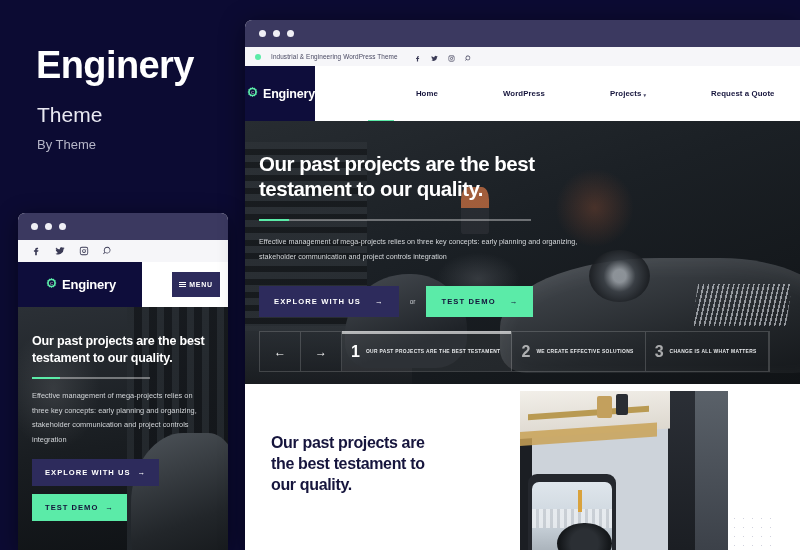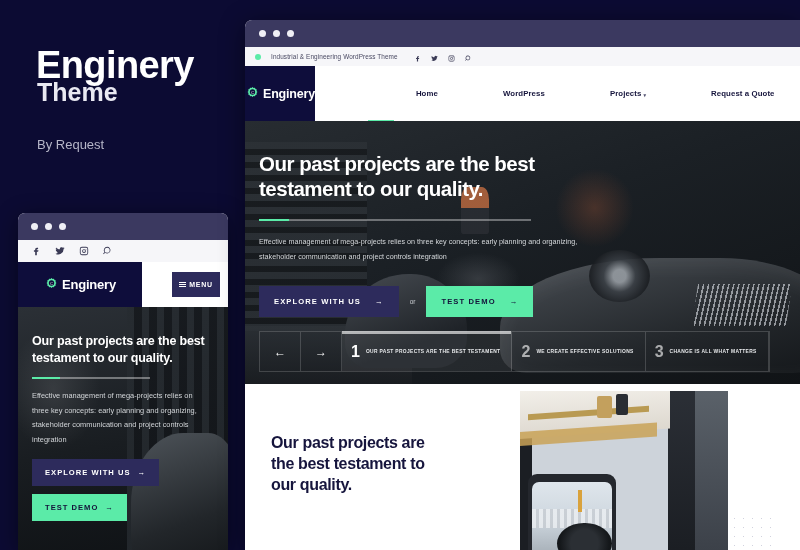--- a/index.html
+++ b/index.html
@@ -12,22 +12,22 @@
 
   
   #left-panel { position:absolute; left:0; top:0; width:245px; height:550px; }
 
   #theme-title {
     position:absolute; left:36px; top:46px;
     font-size:38px; font-weight:bold; color:#ffffff;
     letter-spacing:-0.6px; line-height:1;
   }
   #theme-sub {
-    position:absolute; left:37px; top:80px;
-    font-size:25px; font-weight:bold; color:#e9e9f2; line-height:1;
+    position:absolute; left:37px; top:104px;
+    font-size:21px; font-weight:normal; color:#e9e9f2; line-height:1;
   }
   #theme-author {
     position:absolute; left:37px; top:138px;
     font-size:13px; color:#b6b6c8; line-height:1;
   }
 
   
   #mobile-mockup {
     position:absolute; left:18px; top:213px; width:210px; height:337px;
     border-radius:7px 7px 0 0; overflow:hidden;
@@ -193,21 +193,21 @@
   .photo-bus .wheel2 { position:absolute; left:18%; bottom:-9%; width:26%; height:26%; border-radius:50%;
     background:radial-gradient(circle,#2b2f34 40%,#14171a 72%); }
   .photo-bus .drkL { position:absolute; left:0; top:28%; width:6%; height:72%; background:#1b1e23; }
 </style>
 </head>
 <body>
 
 <div id="left-panel">
   <div id="theme-title">Enginery</div>
   <div id="theme-sub">Theme</div>
-  <div id="theme-author">By Request</div>
+  <div id="theme-author">By Theme</div>
 </div>
 
 <div id="mobile-mockup">
 
   <div class="chrome-bar">
     <span class="chrome-dot"></span>
     <span class="chrome-dot"></span>
     <span class="chrome-dot"></span>
   </div>
 

